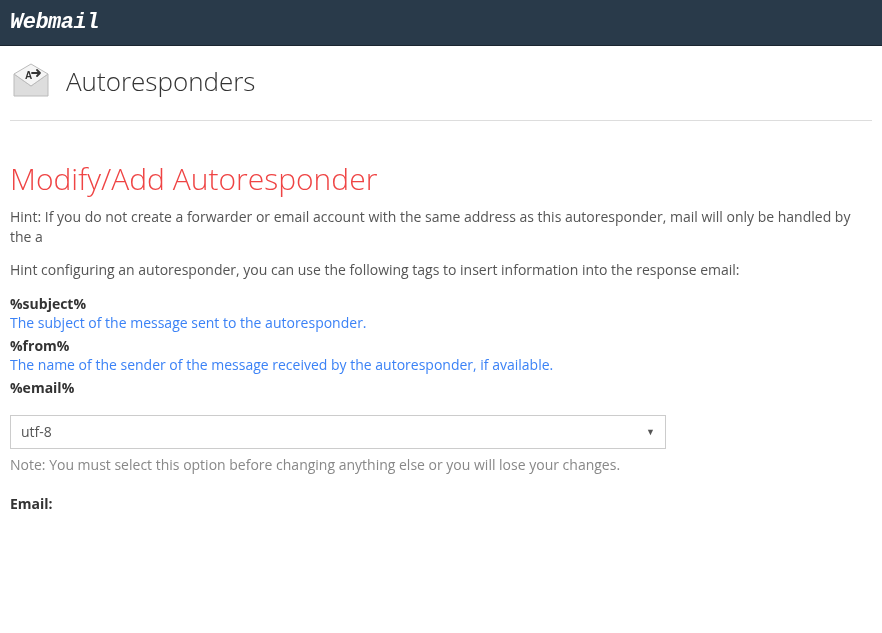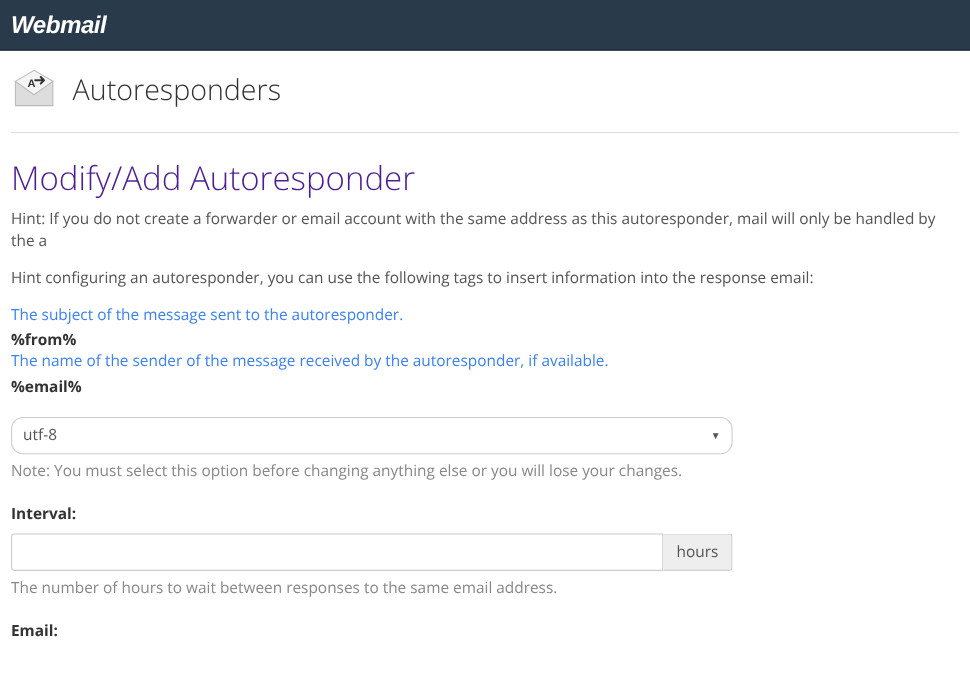--- a/index.html
+++ b/index.html
@@ -1,30 +1,30 @@
 <!DOCTYPE html>
 <html><head>
   <meta charset="utf-8">
   <style>
     * { box-sizing: border-box; margin: 0; padding: 0; }
     body { font-family: -apple-system, BlinkMacSystemFont, "Segoe UI", "Open Sans", Helvetica, Arial, sans-serif; color: #333; font-size: 14px; width: 882px; overflow: hidden; }
     .header { background: #293a4a; height: 46px; display: flex; align-items: center; padding: 0 10px; border-bottom: 1px solid #1a2530; }
-    .logo { color: #fff; font-size: 22px; font-weight: 700; font-style: italic; letter-spacing: -0.5px; font-family: Liberation Sans, sans-serif; }
+    .logo { color: #fff; font-size: 22px; font-weight: 700; font-style: italic; letter-spacing: -0.5px; font-family: Liberation Mono, monospace; }
     .content { padding: 0 10px 20px; }
     .page-header { display: flex; align-items: center; padding: 14px 0 18px; border-bottom: 1px solid #ddd; }
     .page-icon { width: 42px; height: 42px; margin-right: 14px; display: flex; align-items: center; justify-content: center; }
     .page-title { font-size: 26px; font-weight: 300; color: #333; }
-    .section-title { font-size: 30px; font-weight: 300; color: #4c1d95; margin: 20px 0 8px; }
+    .section-title { font-size: 30px; font-weight: 300; color: #ef4444; margin: 37px 0 8px; }
     .hint, .desc { font-size: 14px; color: #555; margin-bottom: 14px; line-height: 1.4; }
     .tags-block { margin-bottom: 18px; }
     .tag-name { font-weight: 700; font-size: 14px; color: #333; }
     .tag-desc { font-size: 14px; color: #3b82f6; margin-bottom: 4px; }
     .form-group { max-width: 656px; margin-bottom: 20px; }
     .form-label { font-weight: 700; font-size: 14px; color: #333; display: block; margin-bottom: 8px; }
-    .select { width: 100%; height: 34px; border: 1px solid #ccc; border-radius: 11px; background: #fff; padding: 0 10px; font-size: 14px; color: #555; position: relative; display: flex; align-items: center; cursor: pointer; }
+    .select { width: 100%; height: 34px; border: 1px solid #ccc; border-radius: 0; background: #fff; padding: 0 10px; font-size: 14px; color: #555; position: relative; display: flex; align-items: center; cursor: pointer; }
     .select::after { content: "▼"; position: absolute; right: 10px; font-size: 9px; color: #555; }
     .note { font-size: 14px; color: #888; margin-top: 6px; }
     .input-group { display: flex; width: 100%; }
     .input { flex: 1; height: 34px; border: 1px solid #ccc; border-radius: 3px 0 0 3px; padding: 0 10px; font-size: 14px; color: #555; outline: none; }
     .addon { height: 34px; border: 1px solid #ccc; border-left: none; border-radius: 0 3px 3px 0; background: #eee; padding: 0 12px; display: flex; align-items: center; font-size: 14px; color: #555; }
   </style>
 </head>
 <body>
 
 <div class="header">
@@ -45,40 +45,33 @@
     <h1 class="page-title">Autoresponders</h1>
   </div>
 
   <h2 class="section-title">Modify/Add Autoresponder</h2>
 
   <p class="hint">Hint: If you do not create a forwarder or email account with the same address as this autoresponder, mail will only be handled by the a</p>
 
   <p class="desc">Hint configuring an autoresponder, you can use the following tags to insert information into the response email:</p>
 
   <div class="tags-block">
+    <div class="tag-name">%subject%</div>
     <div class="tag-desc">The subject of the message sent to the autoresponder.</div>
     <div class="tag-name">%from%</div>
     <div class="tag-desc">The name of the sender of the message received by the autoresponder, if available.</div>
     <div class="tag-name">%email%</div>
   </div>
 
   <div class="form-group">
     <div class="select">
       <span>utf-8</span>
     </div>
     <div class="note">Note: You must select this option before changing anything else or you will lose your changes.</div>
   </div>
 
-  <div class="form-group">
-    <label class="form-label">Interval:</label>
-    <div class="input-group">
-      <input class="input" type="text" value="" style="">
-      <div class="addon">hours</div>
-    </div>
-    <div class="note">The number of hours to wait between responses to the same email address.</div>
-  </div>
 
   <div class="form-group">
     <label class="form-label">Email:</label>
 
   </div>
 
 </div>
 
 </body></html>

